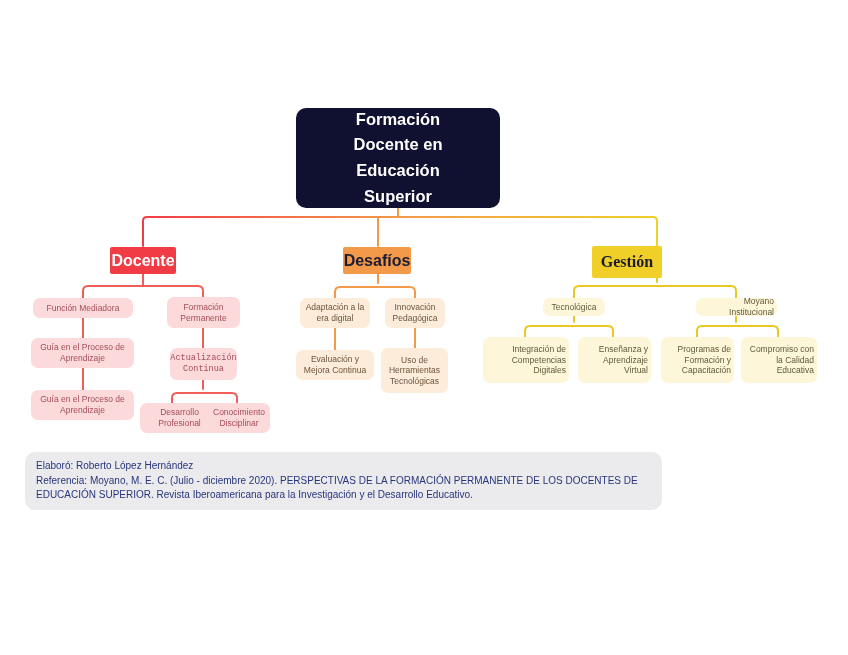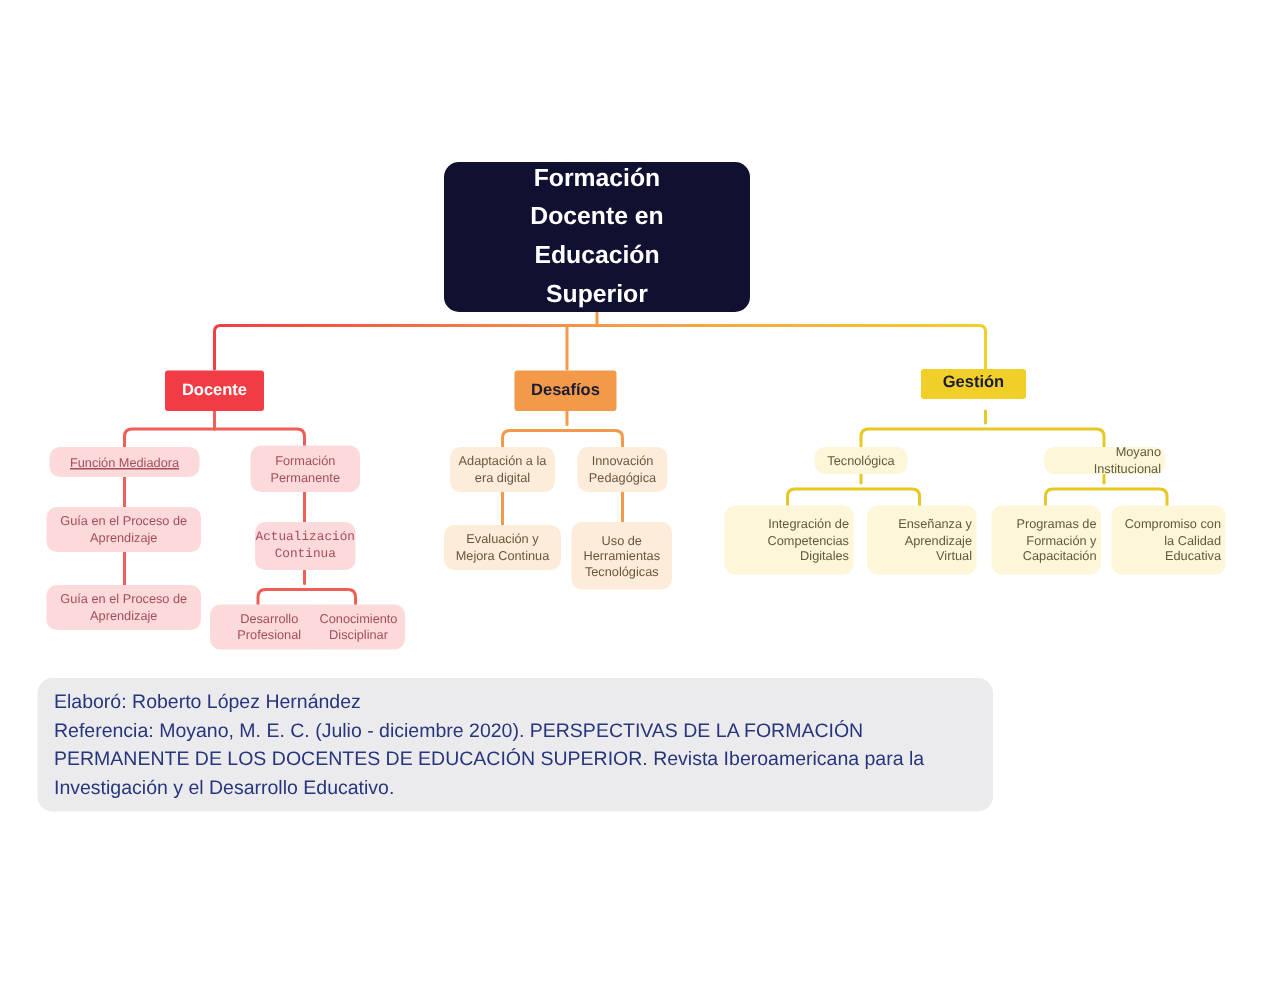--- a/index.html
+++ b/index.html
@@ -18,32 +18,32 @@
 
   .node{
     position:absolute;display:flex;align-items:center;justify-content:center;
     text-align:center;box-sizing:border-box;border-radius:8px;line-height:1.25;
   }
   .n-root{
     background:var(--c-root-bg);color:#ffffff;border-radius:10px;
     font-size:16.5px;font-weight:700;line-height:1.55;
   }
   .n-root .inner{width:152px;}
-  .n-l1{font-size:11px;font-weight:700;border-radius:2px;}
+  .n-l1{font-size:16px;font-weight:700;border-radius:2px;}
   .n-l1.red{background:var(--c-red);color:#ffffff;}
   .n-l1.orange{background:var(--c-orange);color:var(--c-dark-text);}
   .n-l1.yellow{background:var(--c-yellow);color:var(--c-dark-text);}
   .n-pink{background:var(--c-red-light);color:var(--c-red-text);font-size:8.5px;border-radius:7px;padding:2px 3px;}
   .n-peach{background:var(--c-orange-light);color:var(--c-orange-text);font-size:8.5px;border-radius:7px;padding:2px 3px;text-align:center;}
   .n-cream{background:var(--c-yellow-light);color:var(--c-yellow-text);font-size:8.5px;border-radius:7px;padding:2px 3px;text-align:right;}
 
   #footer-box{
     position:absolute;left:25px;top:452px;width:637px;min-height:52px;box-sizing:border-box;
     background:var(--c-footer-bg);color:var(--c-footer-text);border-radius:10px;
-    padding:7px 11px;font-size:13px;line-height:1.45;
+    padding:7px 11px;font-size:10px;line-height:1.45;
   }
 </style>
 </head>
 <body>
 
 <div id="stage">
 
   <svg id="wires" viewBox="0 0 848 655" xmlns="http://www.w3.org/2000/svg">
     <defs>
       <linearGradient id="gl" gradientUnits="userSpaceOnUse" x1="143" y1="0" x2="398" y2="0">
@@ -80,23 +80,23 @@
     <path class="st-yellowline" d="M736 316 V322"></path>
     <path class="st-yellowline" d="M697 337 V331 Q697 326 702 326 H773 Q778 326 778 331 V337"></path>
   </svg>
 
   <div class="node n-root" style="left:296px;top:108px;width:204px;height:100px;">
     <div class="inner">Formación Docente en Educación Superior</div>
   </div>
 
   <div class="node n-l1 red" style="left:110px;top:247px;width:66px;height:27px;">Docente</div>
   <div class="node n-l1 orange" style="left:343px;top:247px;width:68px;height:27px;">Desafíos</div>
-  <div class="node n-l1 yellow" style="left:614px;top:246px;width:70px;height:20px;">Gestión</div>
+  <div class="node n-l1 yellow" style="left:592px;top:246px;width:70px;height:32px;font-family:Liberation Serif, serif;">Gestión</div>
 
-  <div class="node n-pink" style="left:33px;top:298px;width:100px;height:20px;text-decoration:underline;">Función Mediadora</div>
+  <div class="node n-pink" style="left:33px;top:298px;width:100px;height:20px;">Función Mediadora</div>
   <div class="node n-pink" style="left:167px;top:297px;width:73px;height:31px;">Formación Permanente</div>
   <div class="node n-pink" style="left:31px;top:338px;width:103px;height:30px;">Guía en el Proceso de Aprendizaje</div>
   <div class="node n-pink" style="left:31px;top:390px;width:103px;height:30px;">Guía en el Proceso de Aprendizaje</div>
   <div class="node n-pink" style="left:170px;top:348px;width:67px;height:32px;font-family:Liberation Mono, monospace;">Actualización Continua</div>
   <div class="node n-pink" style="left:140px;top:403px;width:79px;height:30px;">Desarrollo Profesional</div>
   <div class="node n-pink" style="left:208px;top:403px;width:62px;height:30px;">Conocimiento Disciplinar</div>
 
   <div class="node n-peach" style="left:300px;top:298px;width:70px;height:30px;">Adaptación a la era digital</div>
   <div class="node n-peach" style="left:385px;top:298px;width:60px;height:30px;">Innovación Pedagógica</div>
   <div class="node n-peach" style="left:296px;top:350px;width:78px;height:30px;">Evaluación y Mejora Continua</div>

